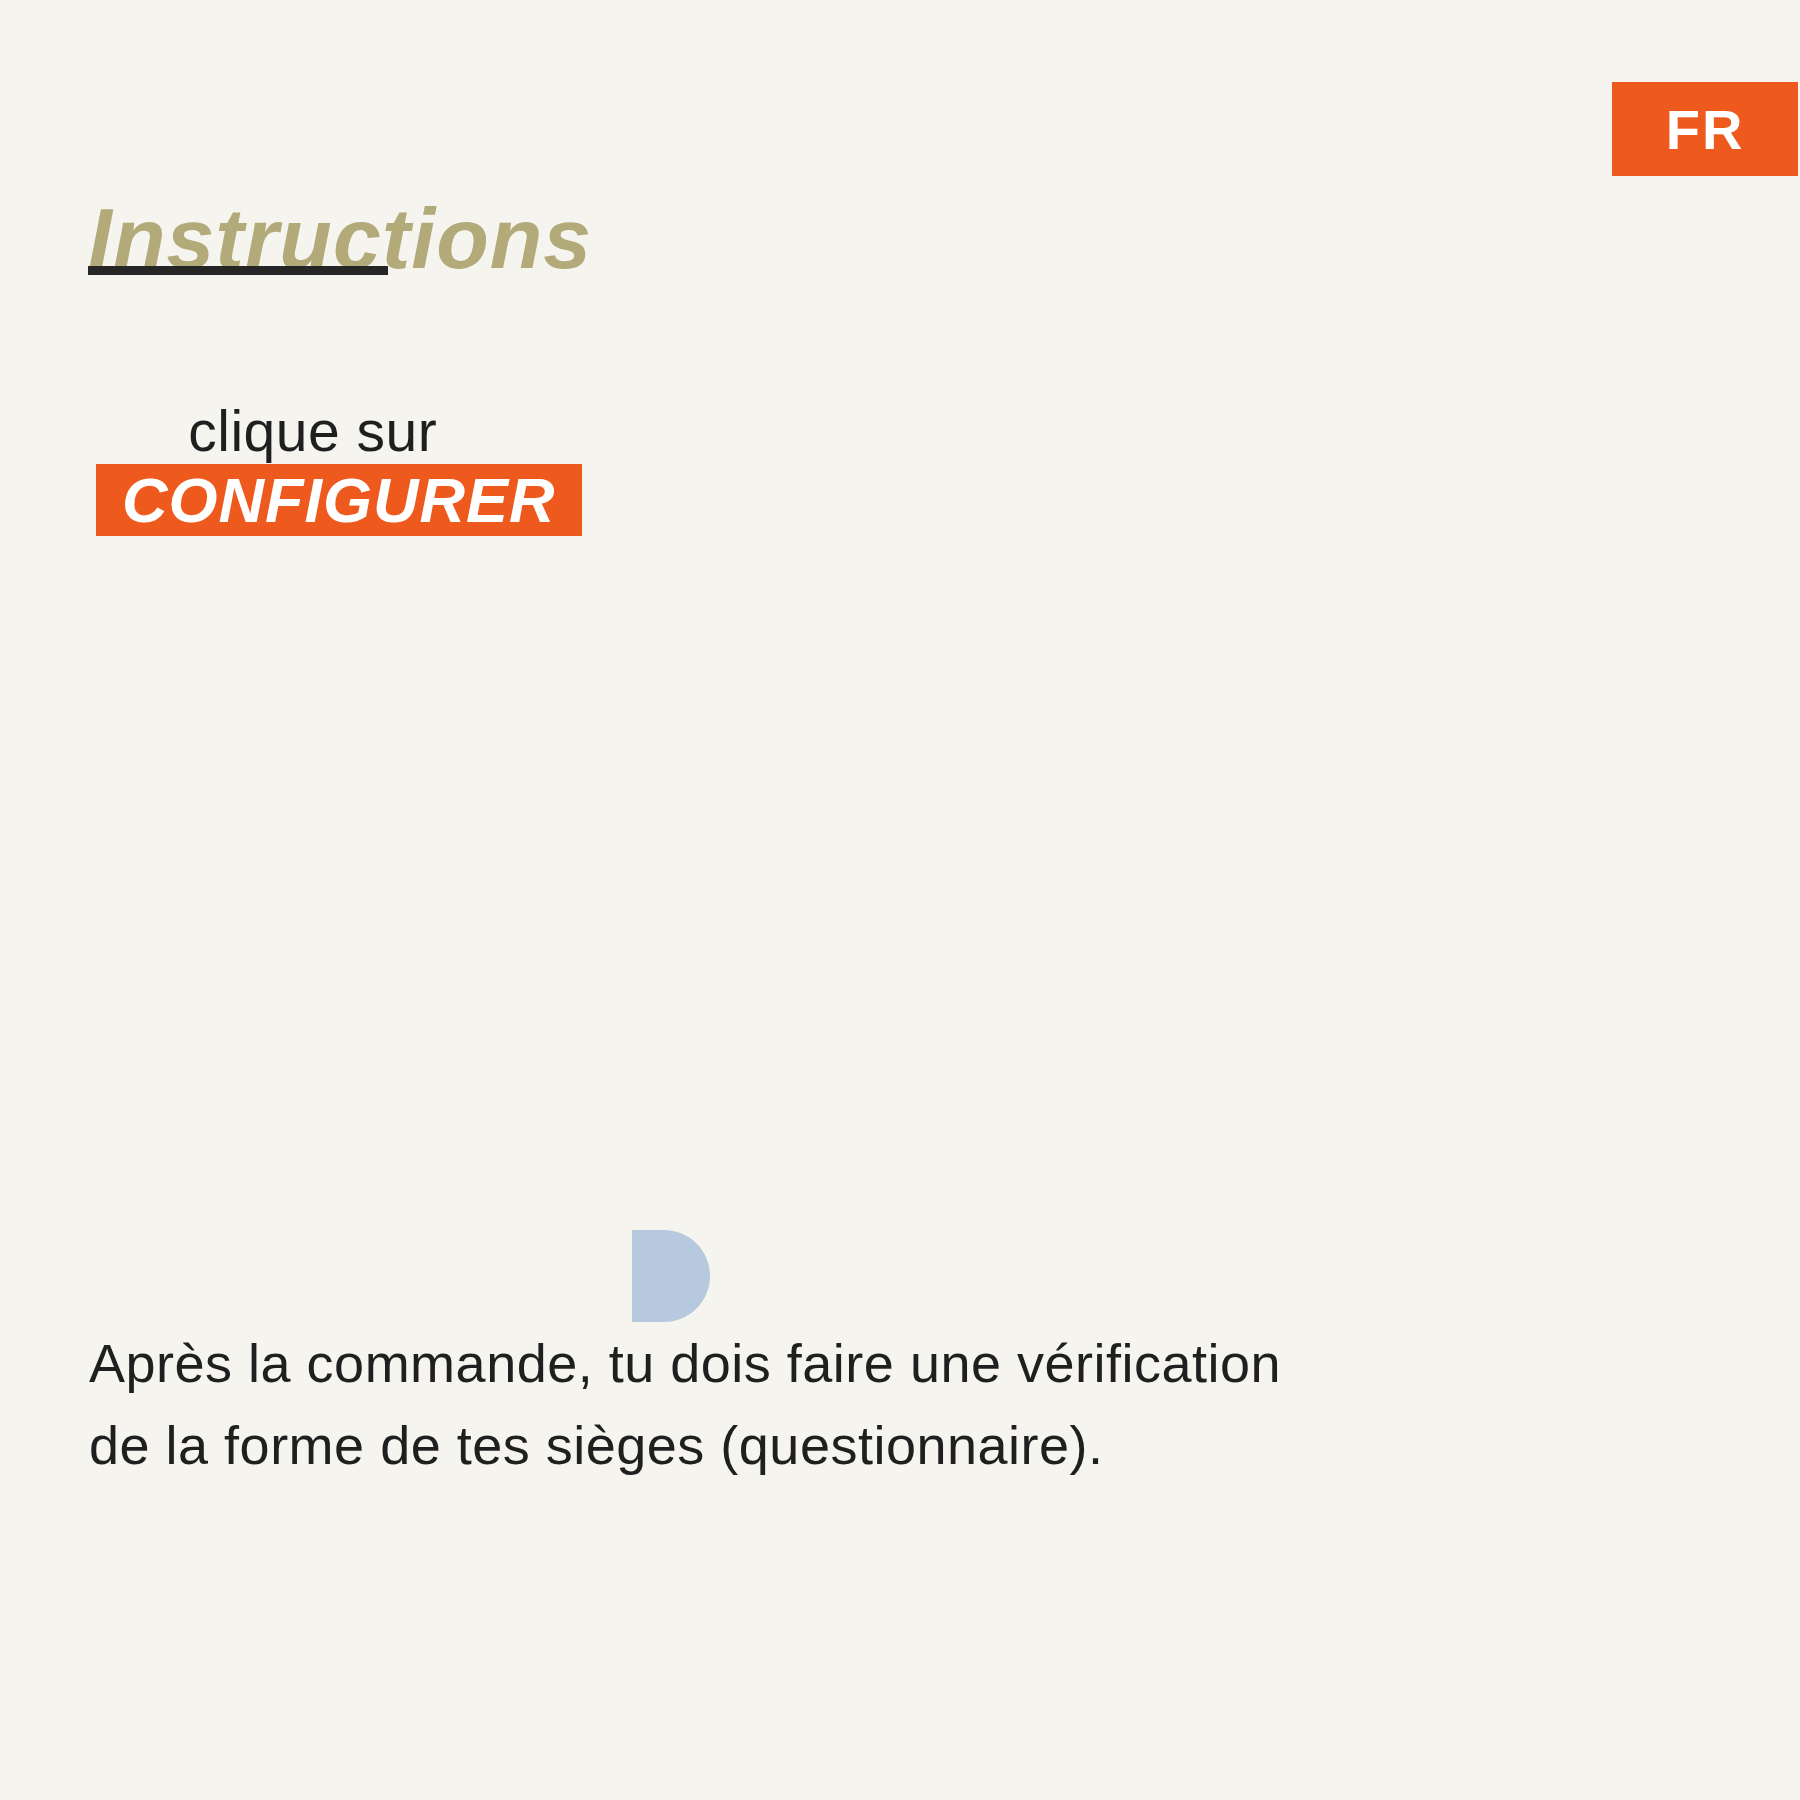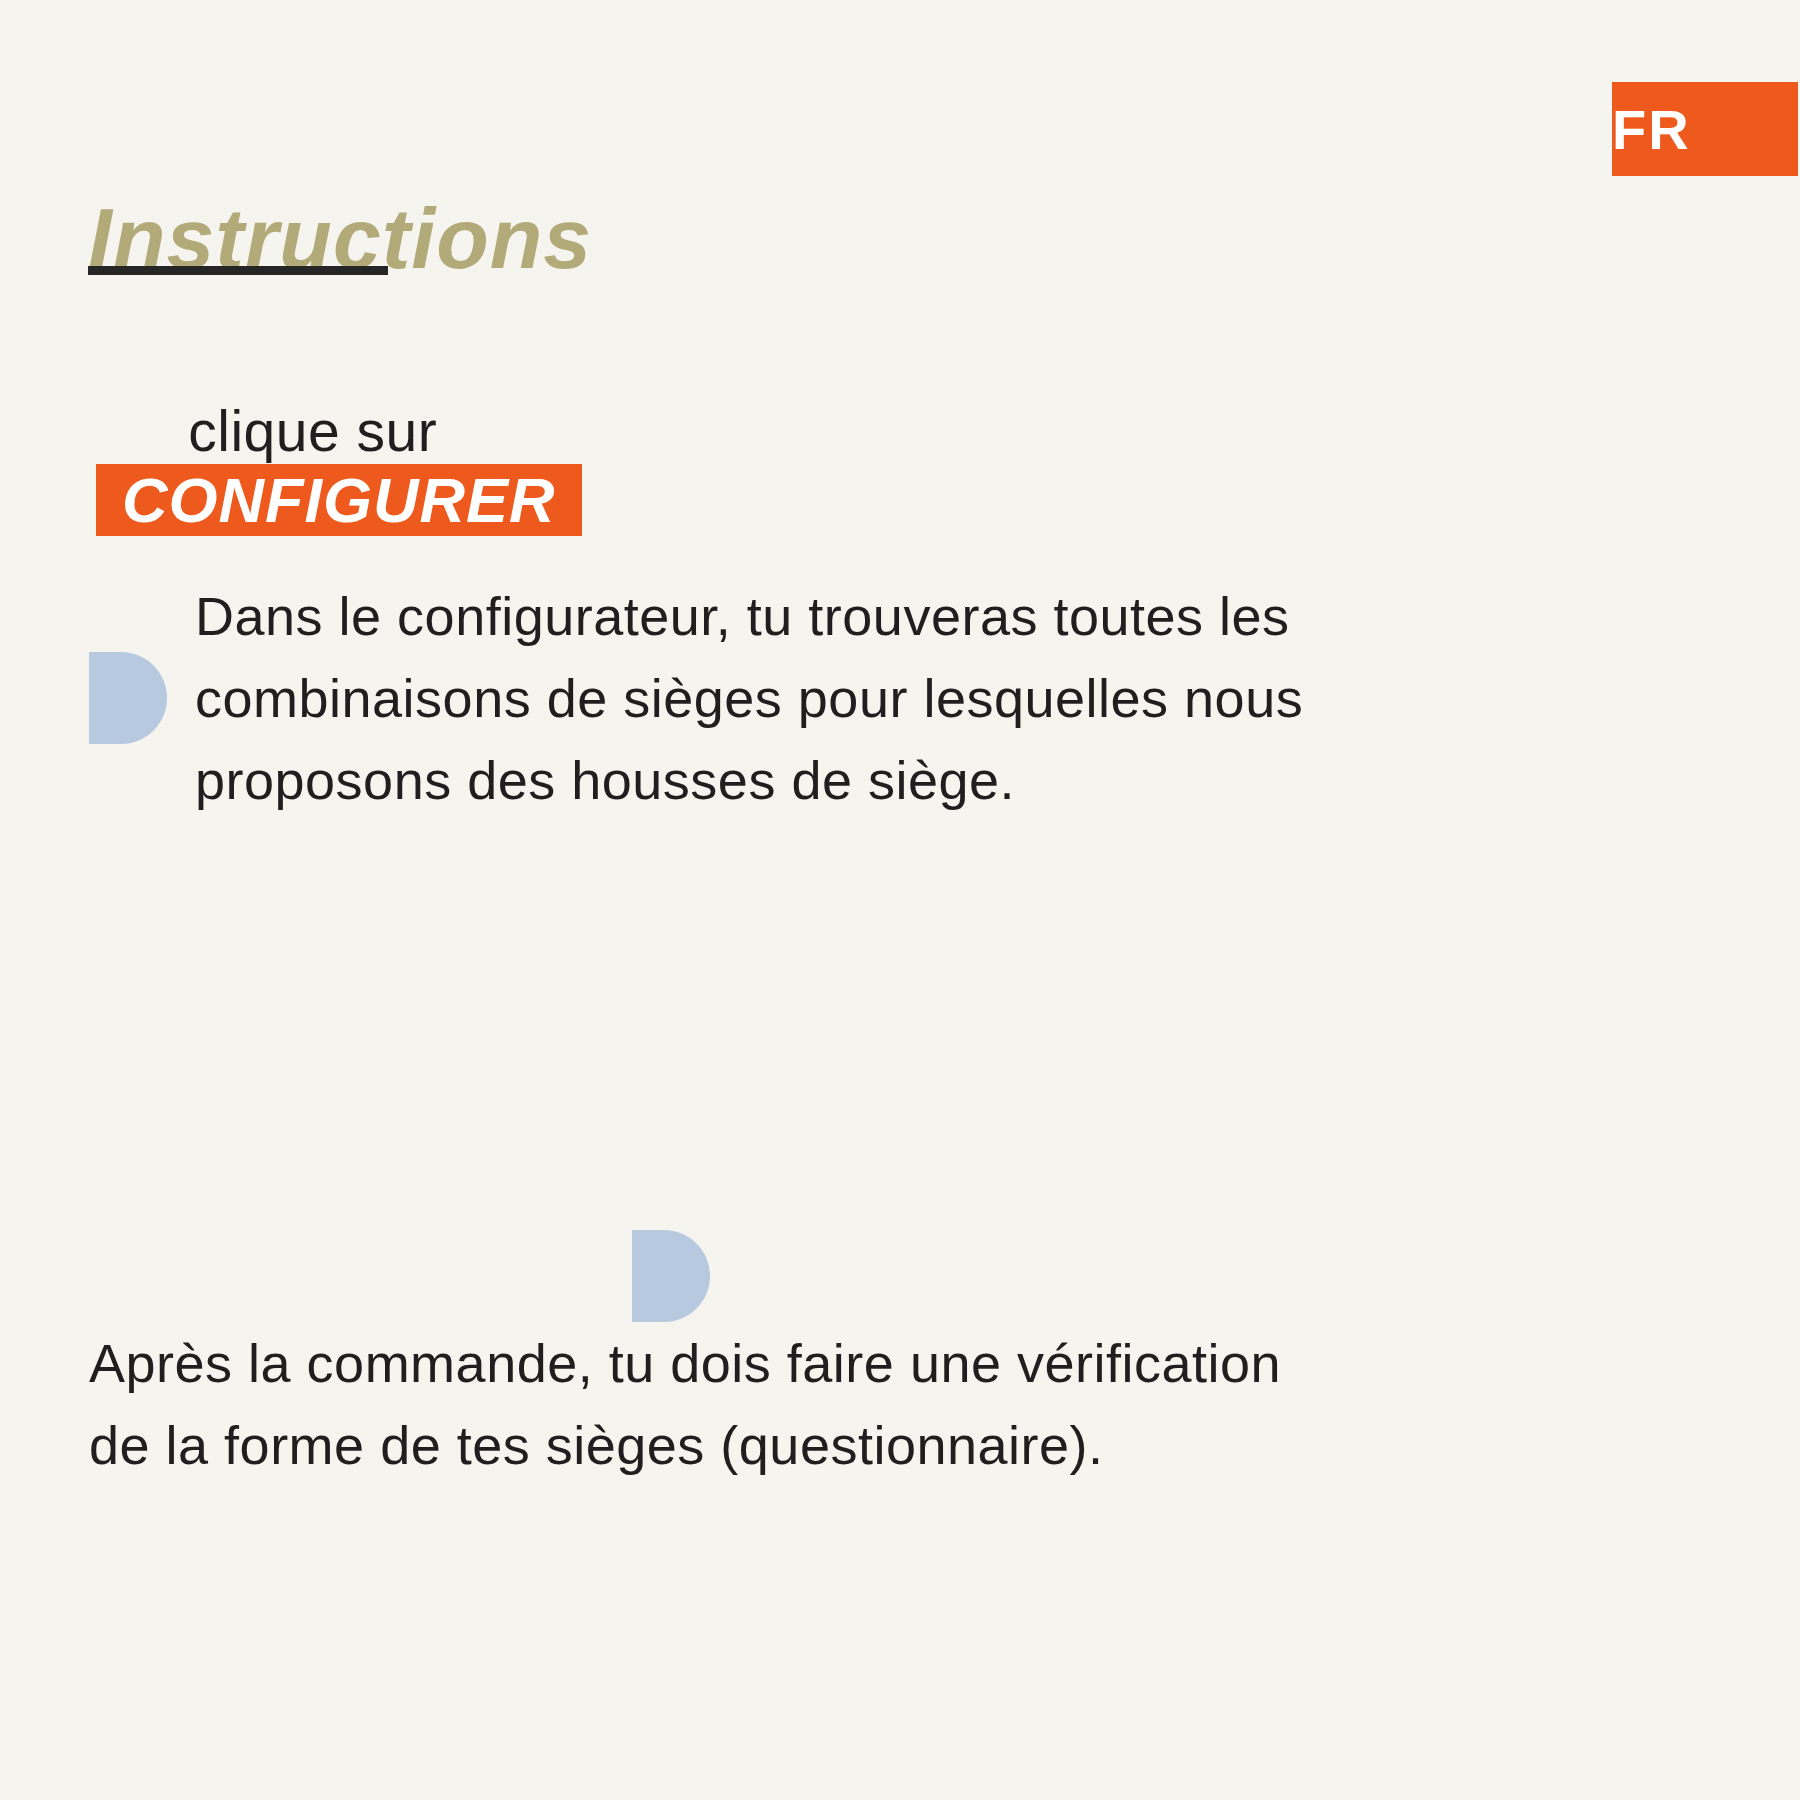--- a/index.html
+++ b/index.html
@@ -26,21 +26,21 @@
     right: 2px;
     width: 186px;
     height: 94px;
     background: var(--accent-orange, #ee5a1d);
     color: #ffffff;
     font-size: 56px;
     font-weight: 700;
     letter-spacing: 2px;
     display: flex;
     align-items: center;
-    justify-content: flex-start;
+    justify-content: center;
   }
 
   
   .title {
     position: absolute;
     left: 88px;
     top: 137px;
     font-size: 86px;
     line-height: 1;
     font-weight: 700;
@@ -126,24 +126,20 @@
   <h1 class="title">Instructions</h1>
   <div class="title-underline"></div>
 
   <div class="intro-row">
     <span class="intro-prefix">clique sur</span>
     <span class="configurer-chip">
       <span>CONFIGURER</span>
     </span>
   </div>
 
-  <div class="list-item item-1">
-    <div class="bullet"></div>
-    <div class="item-text">Dans le configurateur, tu trouveras toutes les<br>combinaisons de sièges pour lesquelles nous<br>proposons des housses de siège.</div>
-  </div>
 
 
   <div class="list-item item-3">
     <div class="bullet"></div>
     <div class="item-text">Après la commande, tu dois faire une vérification<br>de la forme de tes sièges (questionnaire).</div>
   </div>
 
 
 </div>
 

